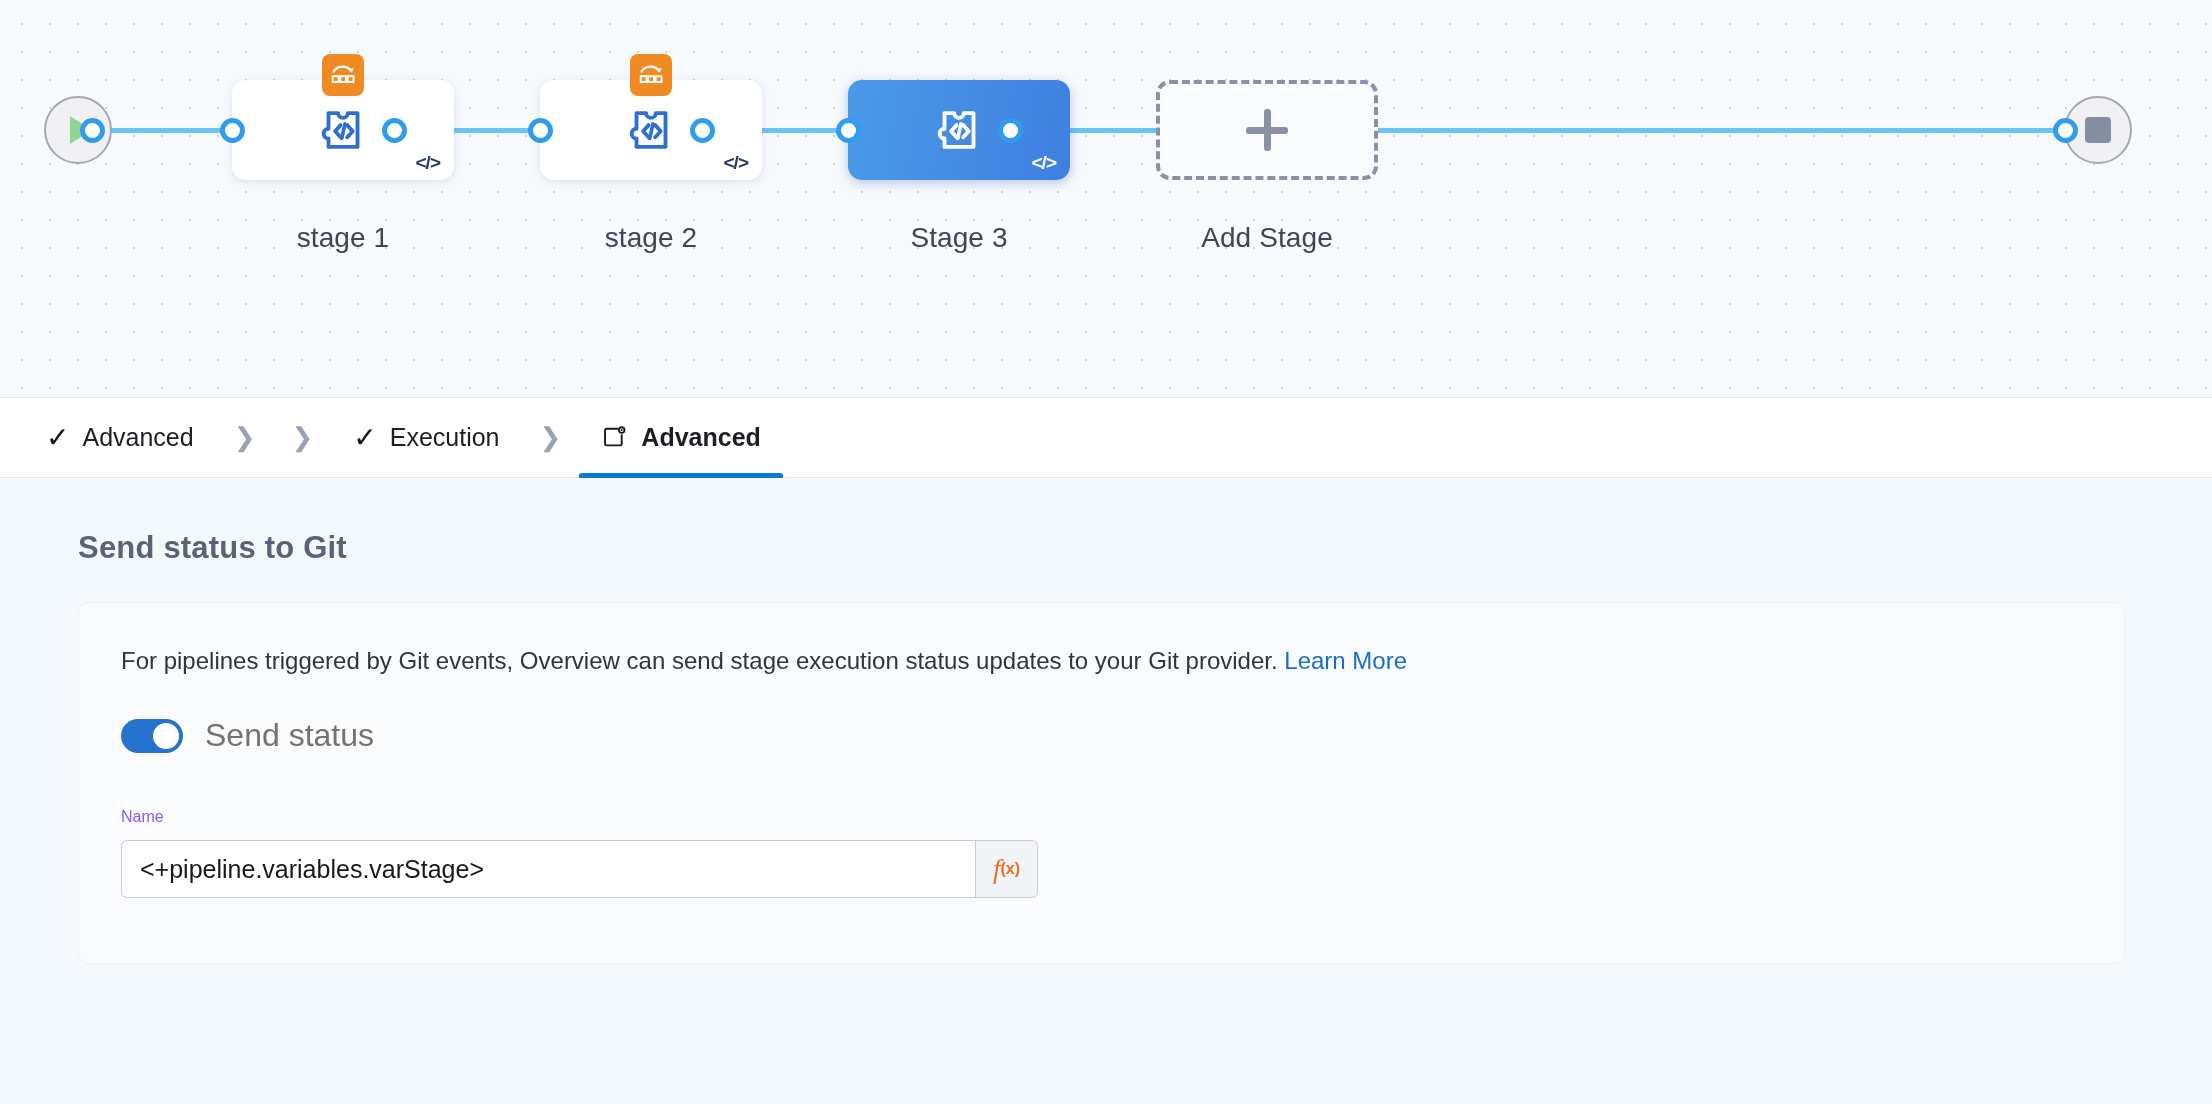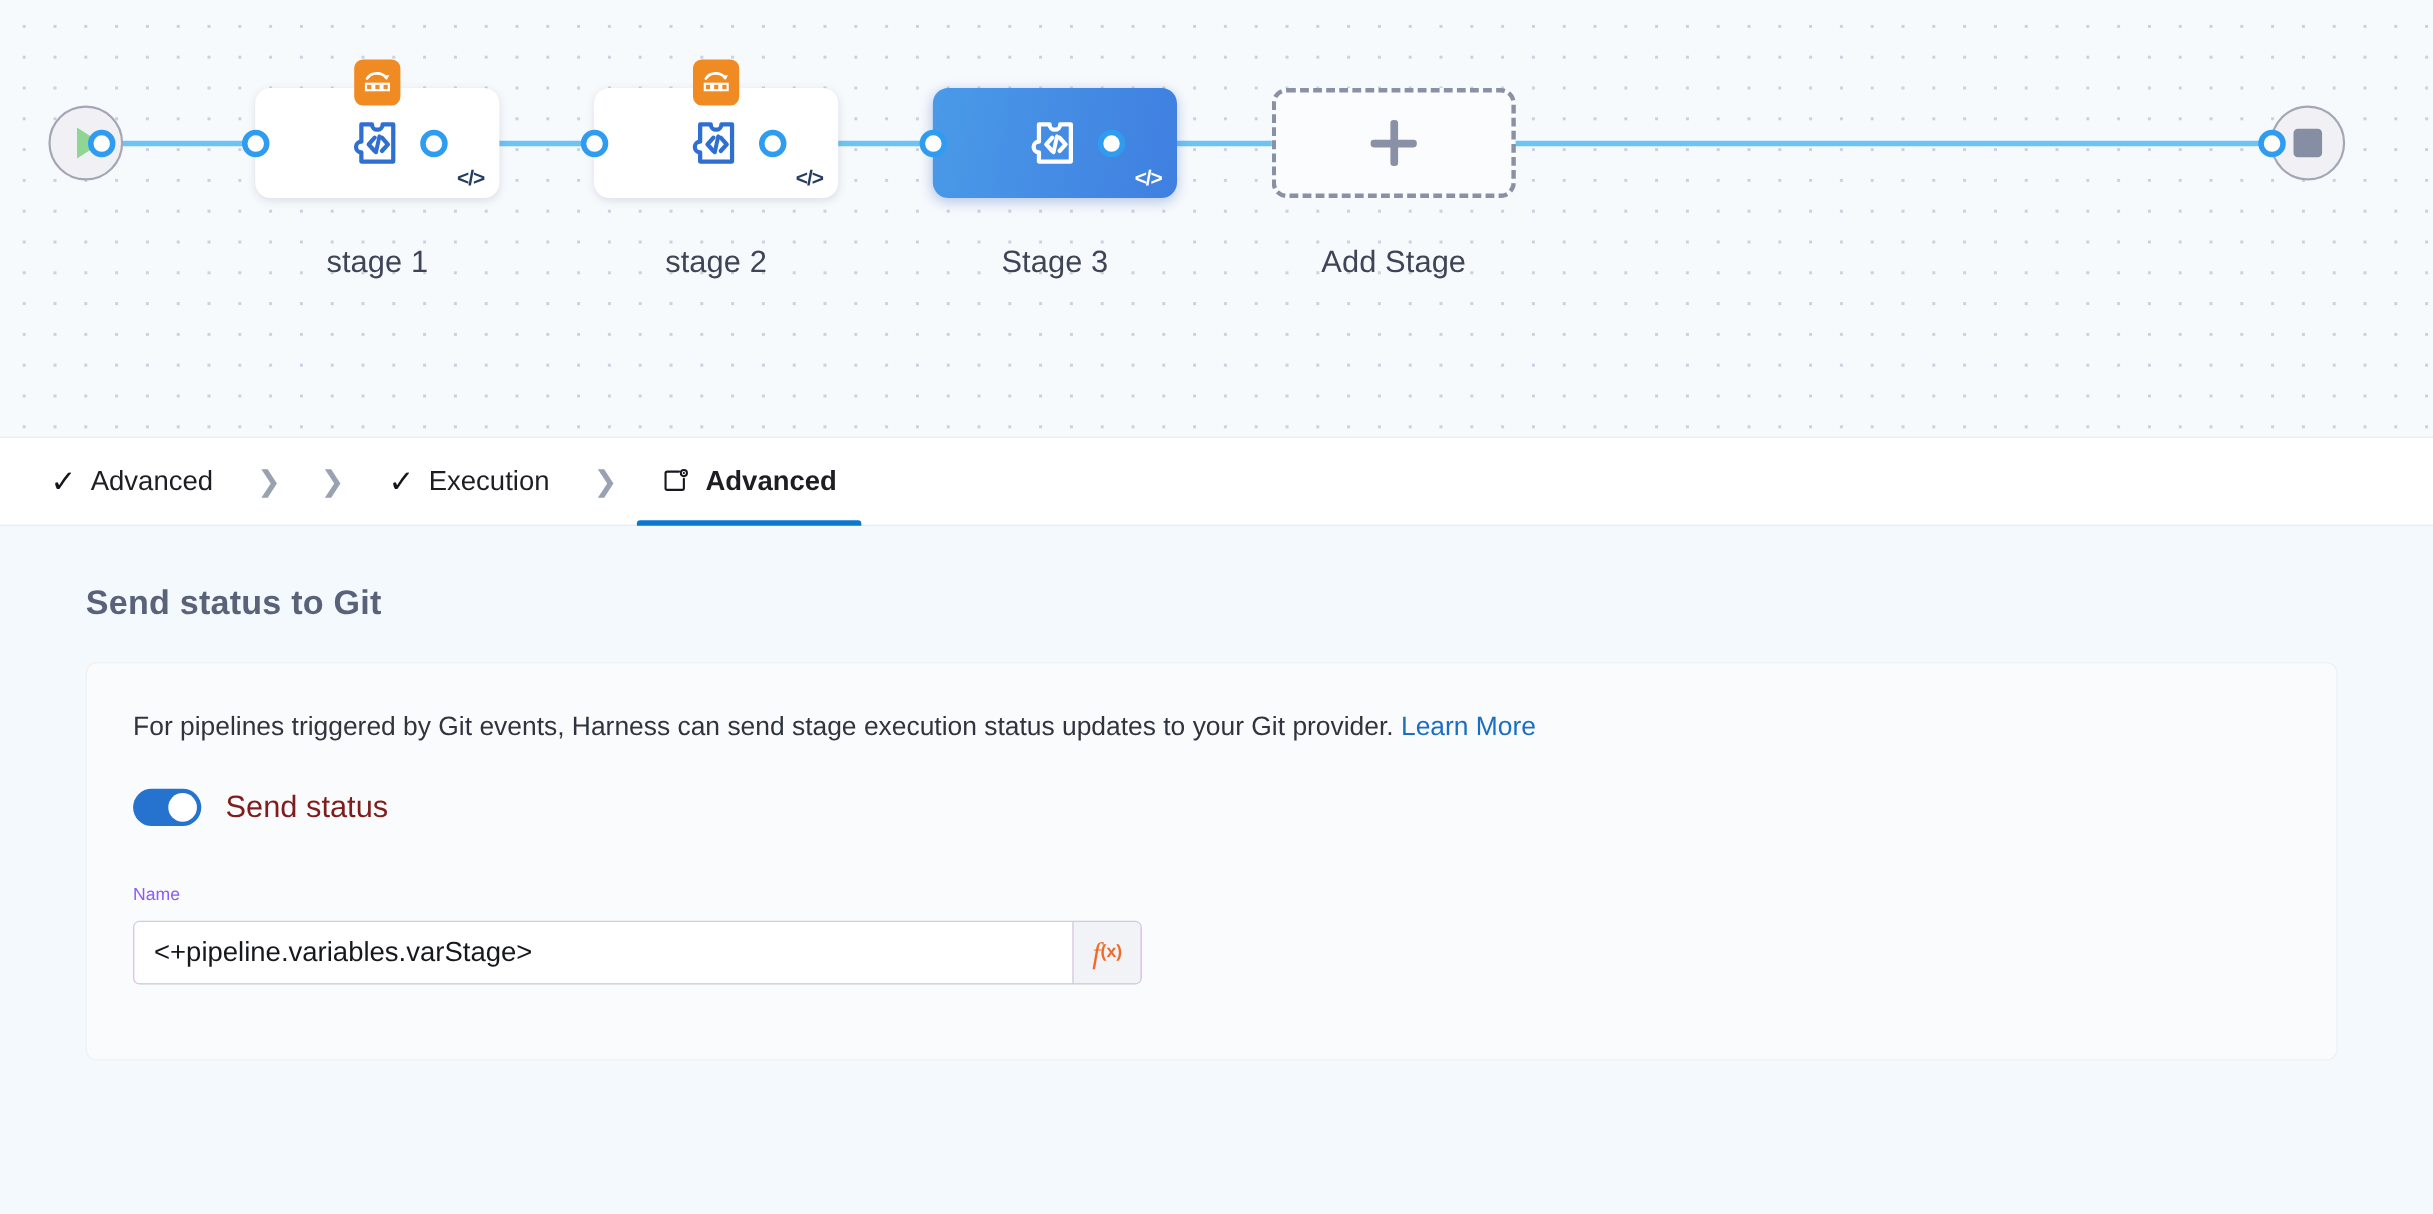--- a/index.html
+++ b/index.html
@@ -130,21 +130,21 @@
 
   .toggle-row { display: flex; align-items: center; gap: 22px; margin-top: 42px; }
   .switch {
     width: 62px; height: 34px; border-radius: 17px; background: #2672cf;
     position: relative; flex: none;
   }
   .switch::after {
     content: ""; position: absolute; top: 4px; right: 4px;
     width: 26px; height: 26px; border-radius: 50%; background: #fff;
   }
-  .switch-label { font-size: 28px; color: #7f1d1d; }
+  .switch-label { font-size: 32px; color: #737373; }
 
   .field-label { margin-top: 54px; font-size: 16px; color: #8b5cf6; }
   .input-wrap {
     margin-top: 14px; display: flex; width: 917px; height: 58px;
     border: 1px solid #c7ccd8; border-radius: 6px; overflow: hidden; background: #f0abfc;
   }
   .text-input {
     flex: 1; border: none; outline: none; background: #fff;
     font-family: "Liberation Sans", sans-serif;
     font-size: 25px; color: #16181d; padding: 0 18px;
@@ -269,21 +269,21 @@
 
 </div>
 
 <div class="panel">
 
   <div class="panel-title">Send status to Git</div>
 
   <div class="card">
 
     <div class="desc">
-      <span>For pipelines triggered by Git events, Harness can send stage execution status updates to your Git provider.</span>
+      <span>For pipelines triggered by Git events, Overview can send stage execution status updates to your Git provider.</span>
       <a href="#">Learn More</a>
     </div>
 
     <div class="toggle-row">
       <div class="switch"></div>
       <span class="switch-label">Send status</span>
     </div>
 
     <div class="field-label">Name</div>
 

